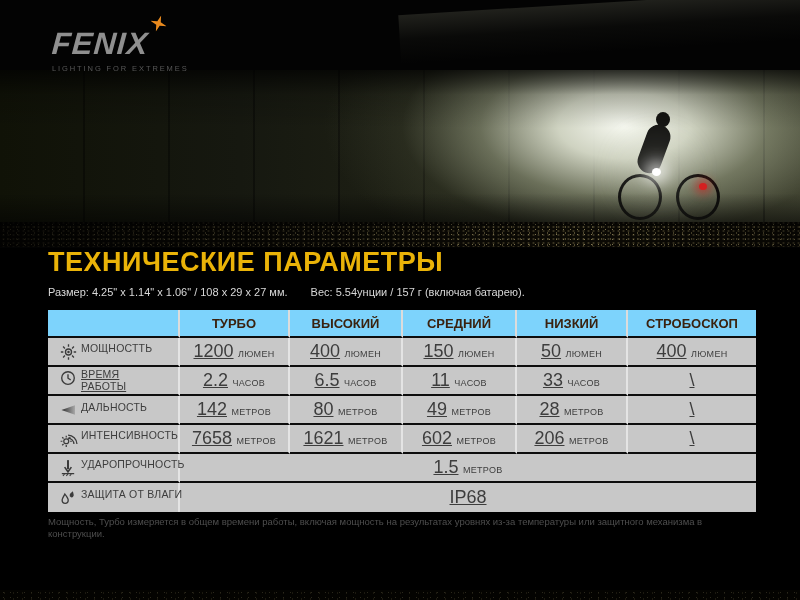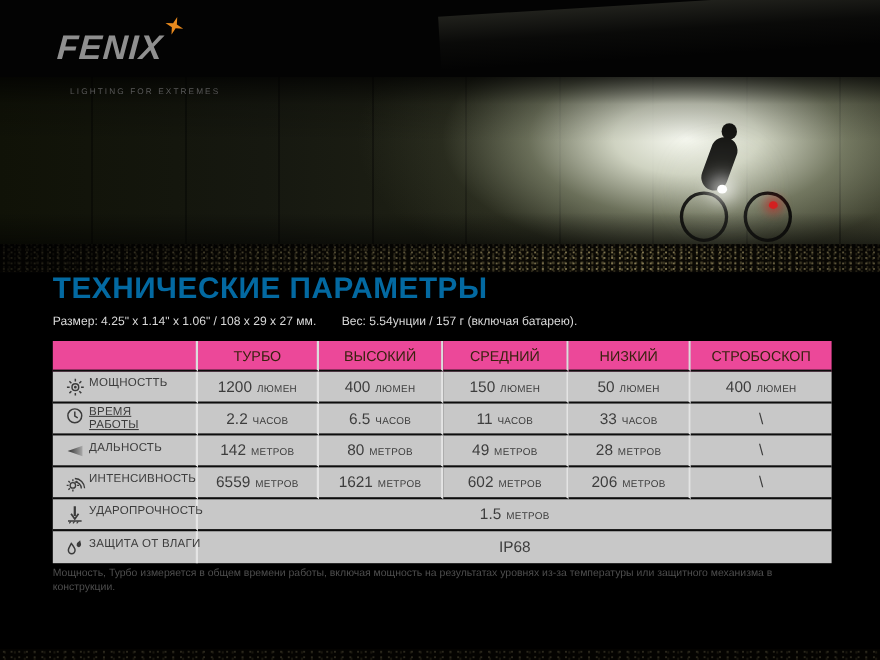--- a/index.html
+++ b/index.html
@@ -63,53 +63,53 @@
     box-shadow: 0 0 9px 4px rgba(210,30,30,0.55);
   }
 
   
   .logo { position: absolute; left: 52px; top: 26px; width: 160px; }
   .logo-brand {
     font-size: 31px; font-weight: bold; font-style: italic; letter-spacing: 1px;
     color: #8f8f8f; transform: skewX(-4deg); display: inline-block;
   }
   .logo-star { position: absolute; left: 98px; top: -11px; width: 17px; height: 17px; transform: rotate(18deg); }
-  .logo-tagline { font-size: 7.5px; letter-spacing: 1.9px; color: #585858; margin-top: 16px; text-align: center; }
+  .logo-tagline { font-size: 7.5px; letter-spacing: 1.9px; color: #585858; margin-top: 2px; }
 
   
   .page-title {
     position: absolute; left: 48px; top: 249px;
-    font-size: 27px; font-weight: bold; letter-spacing: 0.5px; color: #0369a1; line-height: 1;
+    font-size: 27px; font-weight: bold; letter-spacing: 0.5px; color: #eab308; line-height: 1;
   }
   .dims { position: absolute; left: 48px; top: 286px; font-size: 11px; color: #d8d8d8; }
   .dims .weight { margin-left: 20px; }
 
   
   .spec-table {
     position: absolute; left: 48px; top: 310px; width: 708px;
     border-collapse: separate; border-spacing: 0; table-layout: fixed;
   }
   .spec-table th, .spec-table td { box-sizing: border-box; padding: 0; }
   .spec-table thead th {
-    height: 28px; background: #ec4899; color: #3a220f;
-    font-size: 13px; font-weight: normal; text-align: center;
+    height: 28px; background: #7dd3fc; color: #3a220f;
+    font-size: 13px; font-weight: bold; text-align: center;
     border-right: 2px solid #dcdcdc; border-bottom: 2px solid #0d0d0d;
   }
   .spec-table thead th:last-child { border-right: none; }
   .spec-table tbody td {
     height: 29px; background: #c8c8c8; color: #3d3d3d; text-align: center;
     border-right: 2px solid #e4e4e4; border-bottom: 2px solid #0d0d0d;
   }
   .spec-table tbody td:last-child { border-right: none; }
   .spec-table tbody tr:last-child td { border-bottom: none; }
   .rowhead { display: flex; align-items: flex-start; padding-left: 7px; text-align: left; }
   .rowhead .icon { width: 26px; flex: none; display: flex; justify-content: center; }
   .rowlabel { font-size: 10.5px; color: #3d3d3d; letter-spacing: 0.2px; white-space: nowrap; line-height: 1.1; }
   .rowlabel.wrap { white-space: normal; width: 52px; text-decoration: underline; }
-  .val-num  { font-size: 14px; }
+  .val-num  { font-size: 18px; text-decoration: underline; }
   .val-unit { font-size: 9px; letter-spacing: 0.3px; }
 
   
   .notes { position: absolute; left: 48px; top: 516px; width: 708px; color: #4e4e4e; }
   .notes p { font-size: 9.5px; line-height: 1.28; }
   .notes p + p { margin-top: 7px; }
 
   .bottom-strip {
     position: absolute; left: 0; top: 590px; width: 800px; height: 10px; opacity: 0.35;
     background-color: #0d0b05;
@@ -249,21 +249,21 @@
               <circle cx="6" cy="10" r="2.2"></circle>
               <path d="M6 6.6v-1.6M6 13.4v1.6M2.6 10H1M9.4 10H11M3.6 7.6L2.4 6.4M8.4 7.6l1.2-1.2M3.6 12.4l-1.2 1.2"></path>
               <path d="M10.2 6.2a5.4 5.4 0 0 1 0 7.6" transform="rotate(-45 10 10)"></path>
               <path d="M12.2 4.4a8.2 8.2 0 0 1 0 11.2" transform="rotate(-45 10 10)"></path>
             </g>
                 </svg>
           </span>
           <span class="rowlabel">ИНТЕНСИВНОСТЬ</span>
         </div>
           </td>
-        <td><span class="val-num">6559</span> <span class="val-unit">МЕТРОВ</span></td>
+        <td><span class="val-num">7658</span> <span class="val-unit">МЕТРОВ</span></td>
         <td><span class="val-num">1621</span> <span class="val-unit">МЕТРОВ</span></td>
         <td><span class="val-num">602</span> <span class="val-unit">МЕТРОВ</span></td>
         <td><span class="val-num">206</span> <span class="val-unit">МЕТРОВ</span></td>
         <td><span class="val-num">\</span> <span class="val-unit"></span></td>
       </tr>
       <tr>
         <td>
             <div class="rowhead">
           <span class="icon">
             <svg width="18" height="18" viewBox="0 0 16 16">

